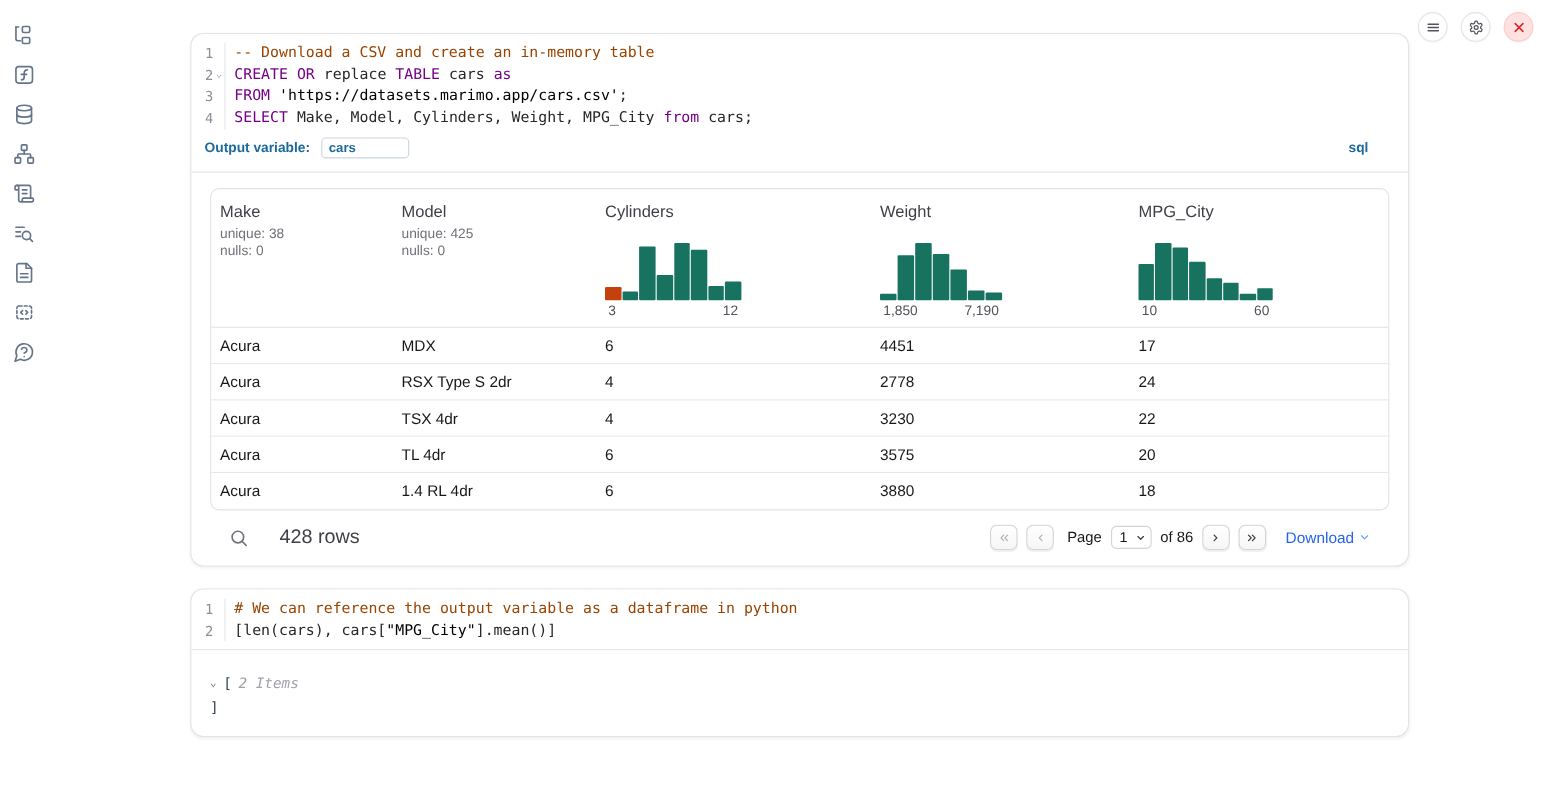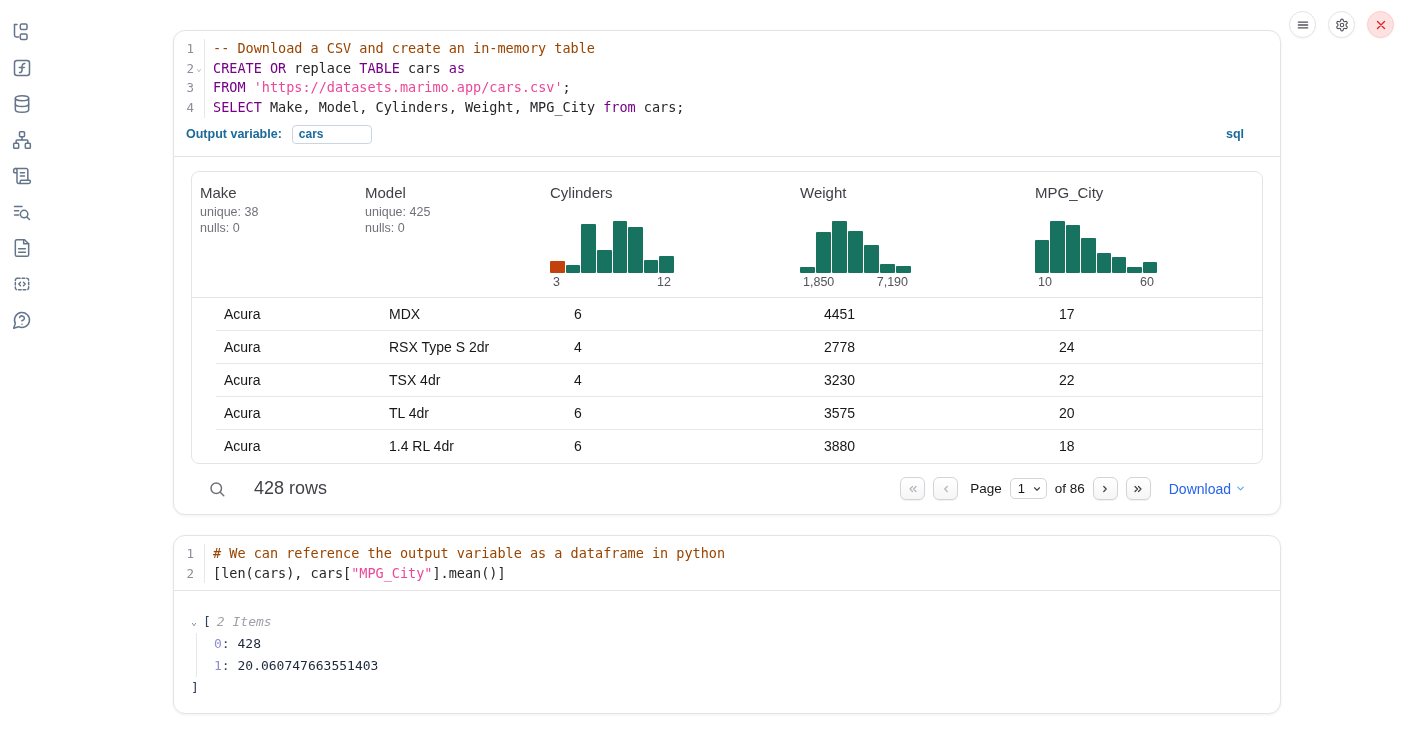--- a/index.html
+++ b/index.html
@@ -31,21 +31,21 @@
   
   .editor { padding:8px 0 7px 0; font-family:"DejaVu Sans Mono", monospace;
             font-size:13.5px; line-height:19.7px; cursor:text; }
   .cl { display:flex; }
   .gut { width:31px; flex:none; display:flex; justify-content:flex-end;
          align-items:center; border-right:1px solid #e5e7eb; }
   .ln { color:#8a8f98; font-size:12.5px; text-align:right; }
   .fold { width:10px; font-size:9px; color:#9ca3af; text-align:center; cursor:pointer; }
   .code { padding-left:8px; white-space:pre; color:#27272a; }
   .tk-kw  { color:#770088; }
-  .tk-str { color:#ec4899; }
+  .tk-str { color:#000000; }
   .tk-com { color:#994400; }
   .tk-txt { color:#27272a; }
 
   
   .outvar-row { height:32px; display:flex; align-items:center; padding:0 36px 12px 12px;
                 border-bottom:1px solid #e4e4e7; }
   .outvar-label { font-size:12.5px; font-weight:bold; color:#1c6a9b; }
   .outvar-input { margin-left:10px; width:80px; height:19px; border:1px solid #cbd5e1;
                   border-radius:4px; font-size:12px; font-weight:bold; color:#1c6a9b;
                   padding:0 6px; font-family:"Liberation Sans", sans-serif; outline:none; }
@@ -59,21 +59,21 @@
   .th { padding-left:8px; display:flex; flex-direction:column; cursor:pointer; }
   .th-label { font-size:15px; color:#3f3f46; line-height:18px; }
   .col-stats { margin-top:2px; font-size:12.5px; color:#71717a; line-height:16.5px; }
   .hist-wrap { margin-top:auto; margin-bottom:8px; }
   .bars { display:flex; align-items:flex-end; gap:1px; height:52px; }
   .bar { flex:1; border-radius:1px; }
   .hist-axis { display:flex; justify-content:space-between; font-size:12.5px;
                color:#52525b; margin-top:2px; padding:0 3px; }
   .trow { display:grid; grid-template-columns:165px 185px 250px 235px 1fr;
           height:33px; align-items:center; border-bottom:1px solid #e8e8ec;
-          font-size:14px; color:#18181b;margin-left:24px; }
+          font-size:14px; color:#18181b; }
   .trow:last-child { border-bottom:none; }
   .td { padding-left:8px; }
 
   
   .tfoot { height:50px; display:flex; align-items:center; padding:0 17px; }
   .search-btn { width:18px; height:18px; color:#71717a; cursor:pointer; flex:none; }
   .row-count { margin-left:28px; font-size:18px; color:#3f3f46; }
   .pager { margin-left:auto; display:flex; align-items:center; gap:8px; }
   .pg-btn { width:25px; height:23px; border:1px solid #d4d4d8; border-radius:6px;
             background:linear-gradient(#ffffff,#f6f6f7); display:flex; align-items:center;
@@ -420,20 +420,16 @@
           <div class="code"><span class="tk-txt">[len(cars), cars[</span><span class="tk-str">"MPG_City"</span><span class="tk-txt">].mean()]</span></div>
         </div>
       </div>
 
     <div class="tree-out">
       <div class="tree-head">
         <span class="tree-chev">⌄</span>
         <span>[</span>
         <span class="tree-count">2 Items</span>
       </div>
-      <div class="tree-items" id="tree-items">
-          <div><span class="tree-key">0</span><span>: </span><span class="tree-val">428</span></div>
-          <div><span class="tree-key">1</span><span>: </span><span class="tree-val">20.060747663551403</span></div>
-        </div>
       <div>]</div>
     </div>
   </div>
 </div>
 
 </body></html>

